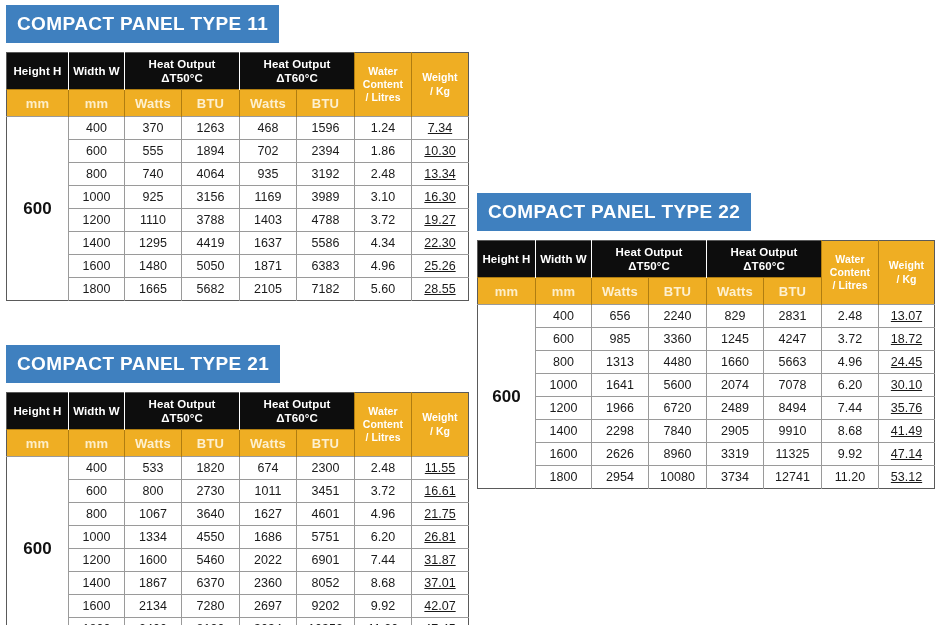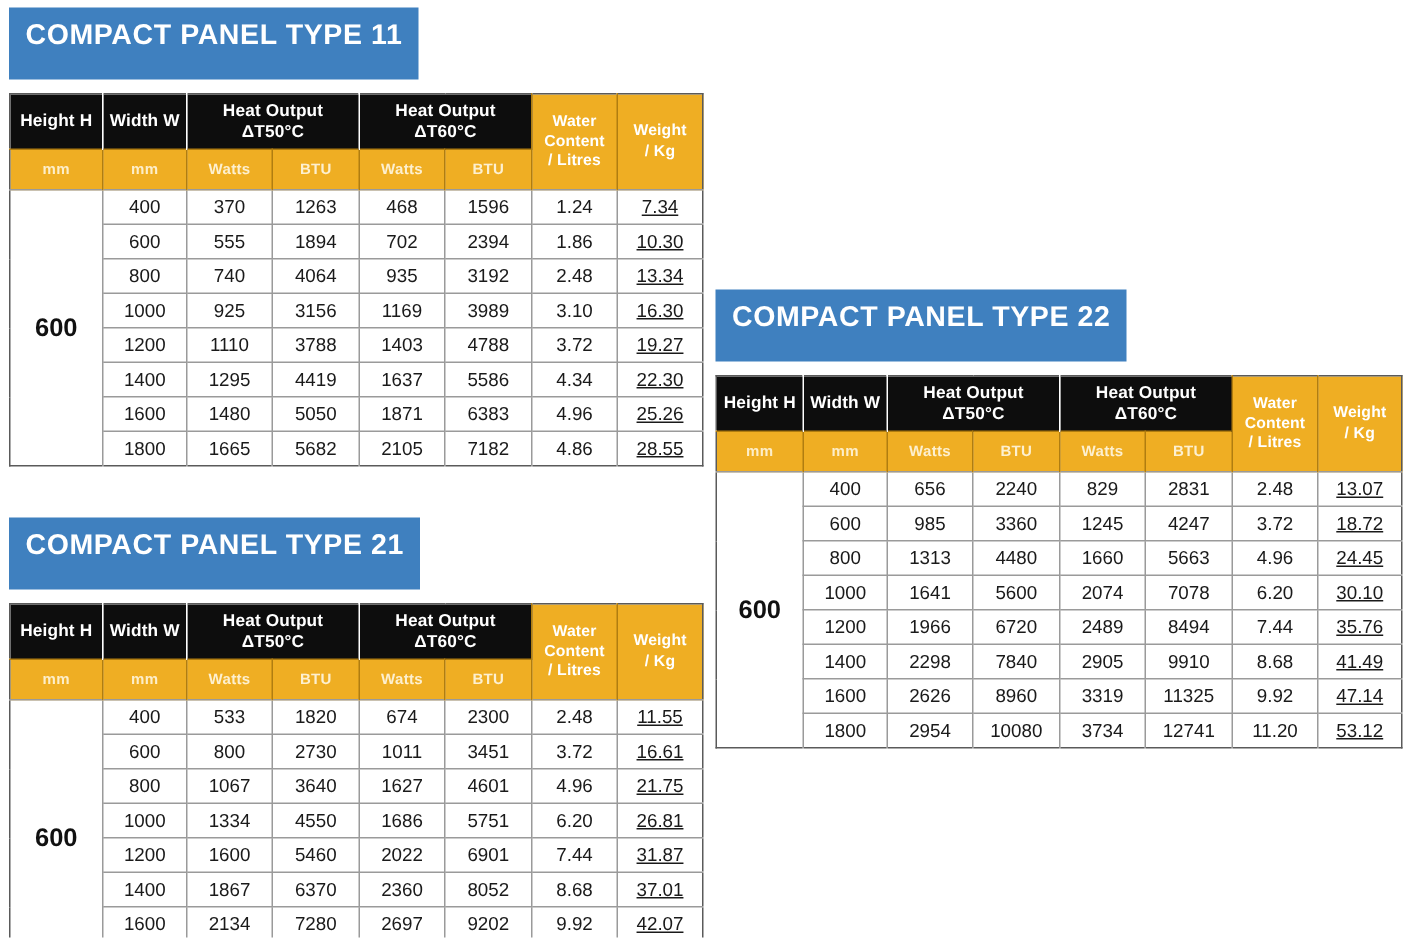--- a/index.html
+++ b/index.html
@@ -22,21 +22,21 @@
   }
 
   
   .title-banner {
     background: #3f80bf;
     color: #ffffff;
     font-size: 19px;
     font-weight: bold;
     letter-spacing: 0.4px;
     line-height: 1;
-    padding: 9px 11px 20px 11px;
+    padding: 9px 11px 10px 11px;
     display: inline-block;
     white-space: nowrap;
     font-family: "Liberation Sans", sans-serif;
   }
 
   
   table.spec-table {
     border-collapse: collapse;
     table-layout: fixed;
     background: #ffffff;
@@ -78,21 +78,21 @@
     letter-spacing: 0.1px;
   }
   .hdr-amber-tall.edge {
     border-right: none;
   }
 
   
   .hdr-amber {
     background: #efae23;
     color: #fdf0d0;
-    font-size: 10px;
+    font-size: 13px;
     font-weight: bold;
     height: 26px;
     border-right: 1px solid #b07d10;
     border-top: 1px solid #b07d10;
     letter-spacing: 0.2px;
   }
   .hdr-amber.unit-mm {
     color: #fdeec9;
   }
 
@@ -242,21 +242,21 @@
           <td class="data-cell">6383</td>
           <td class="data-cell">4.96</td>
           <td class="data-cell edge">25.26</td>
         </tr>
         <tr class="data-row">
           <td class="data-cell">1800</td>
           <td class="data-cell">1665</td>
           <td class="data-cell">5682</td>
           <td class="data-cell">2105</td>
           <td class="data-cell">7182</td>
-          <td class="data-cell">4.86</td>
+          <td class="data-cell">5.60</td>
           <td class="data-cell edge">28.55</td>
         </tr>
       </tbody>
     </table></div>
 <div class="panel-block" id="block-type21"><div class="title-banner">COMPACT PANEL TYPE 21</div><table class="spec-table">
       <colgroup>
         <col style="width: 62px;">
         <col style="width: 56px;">
         <col style="width: 57px;">
         <col style="width: 58px;">

